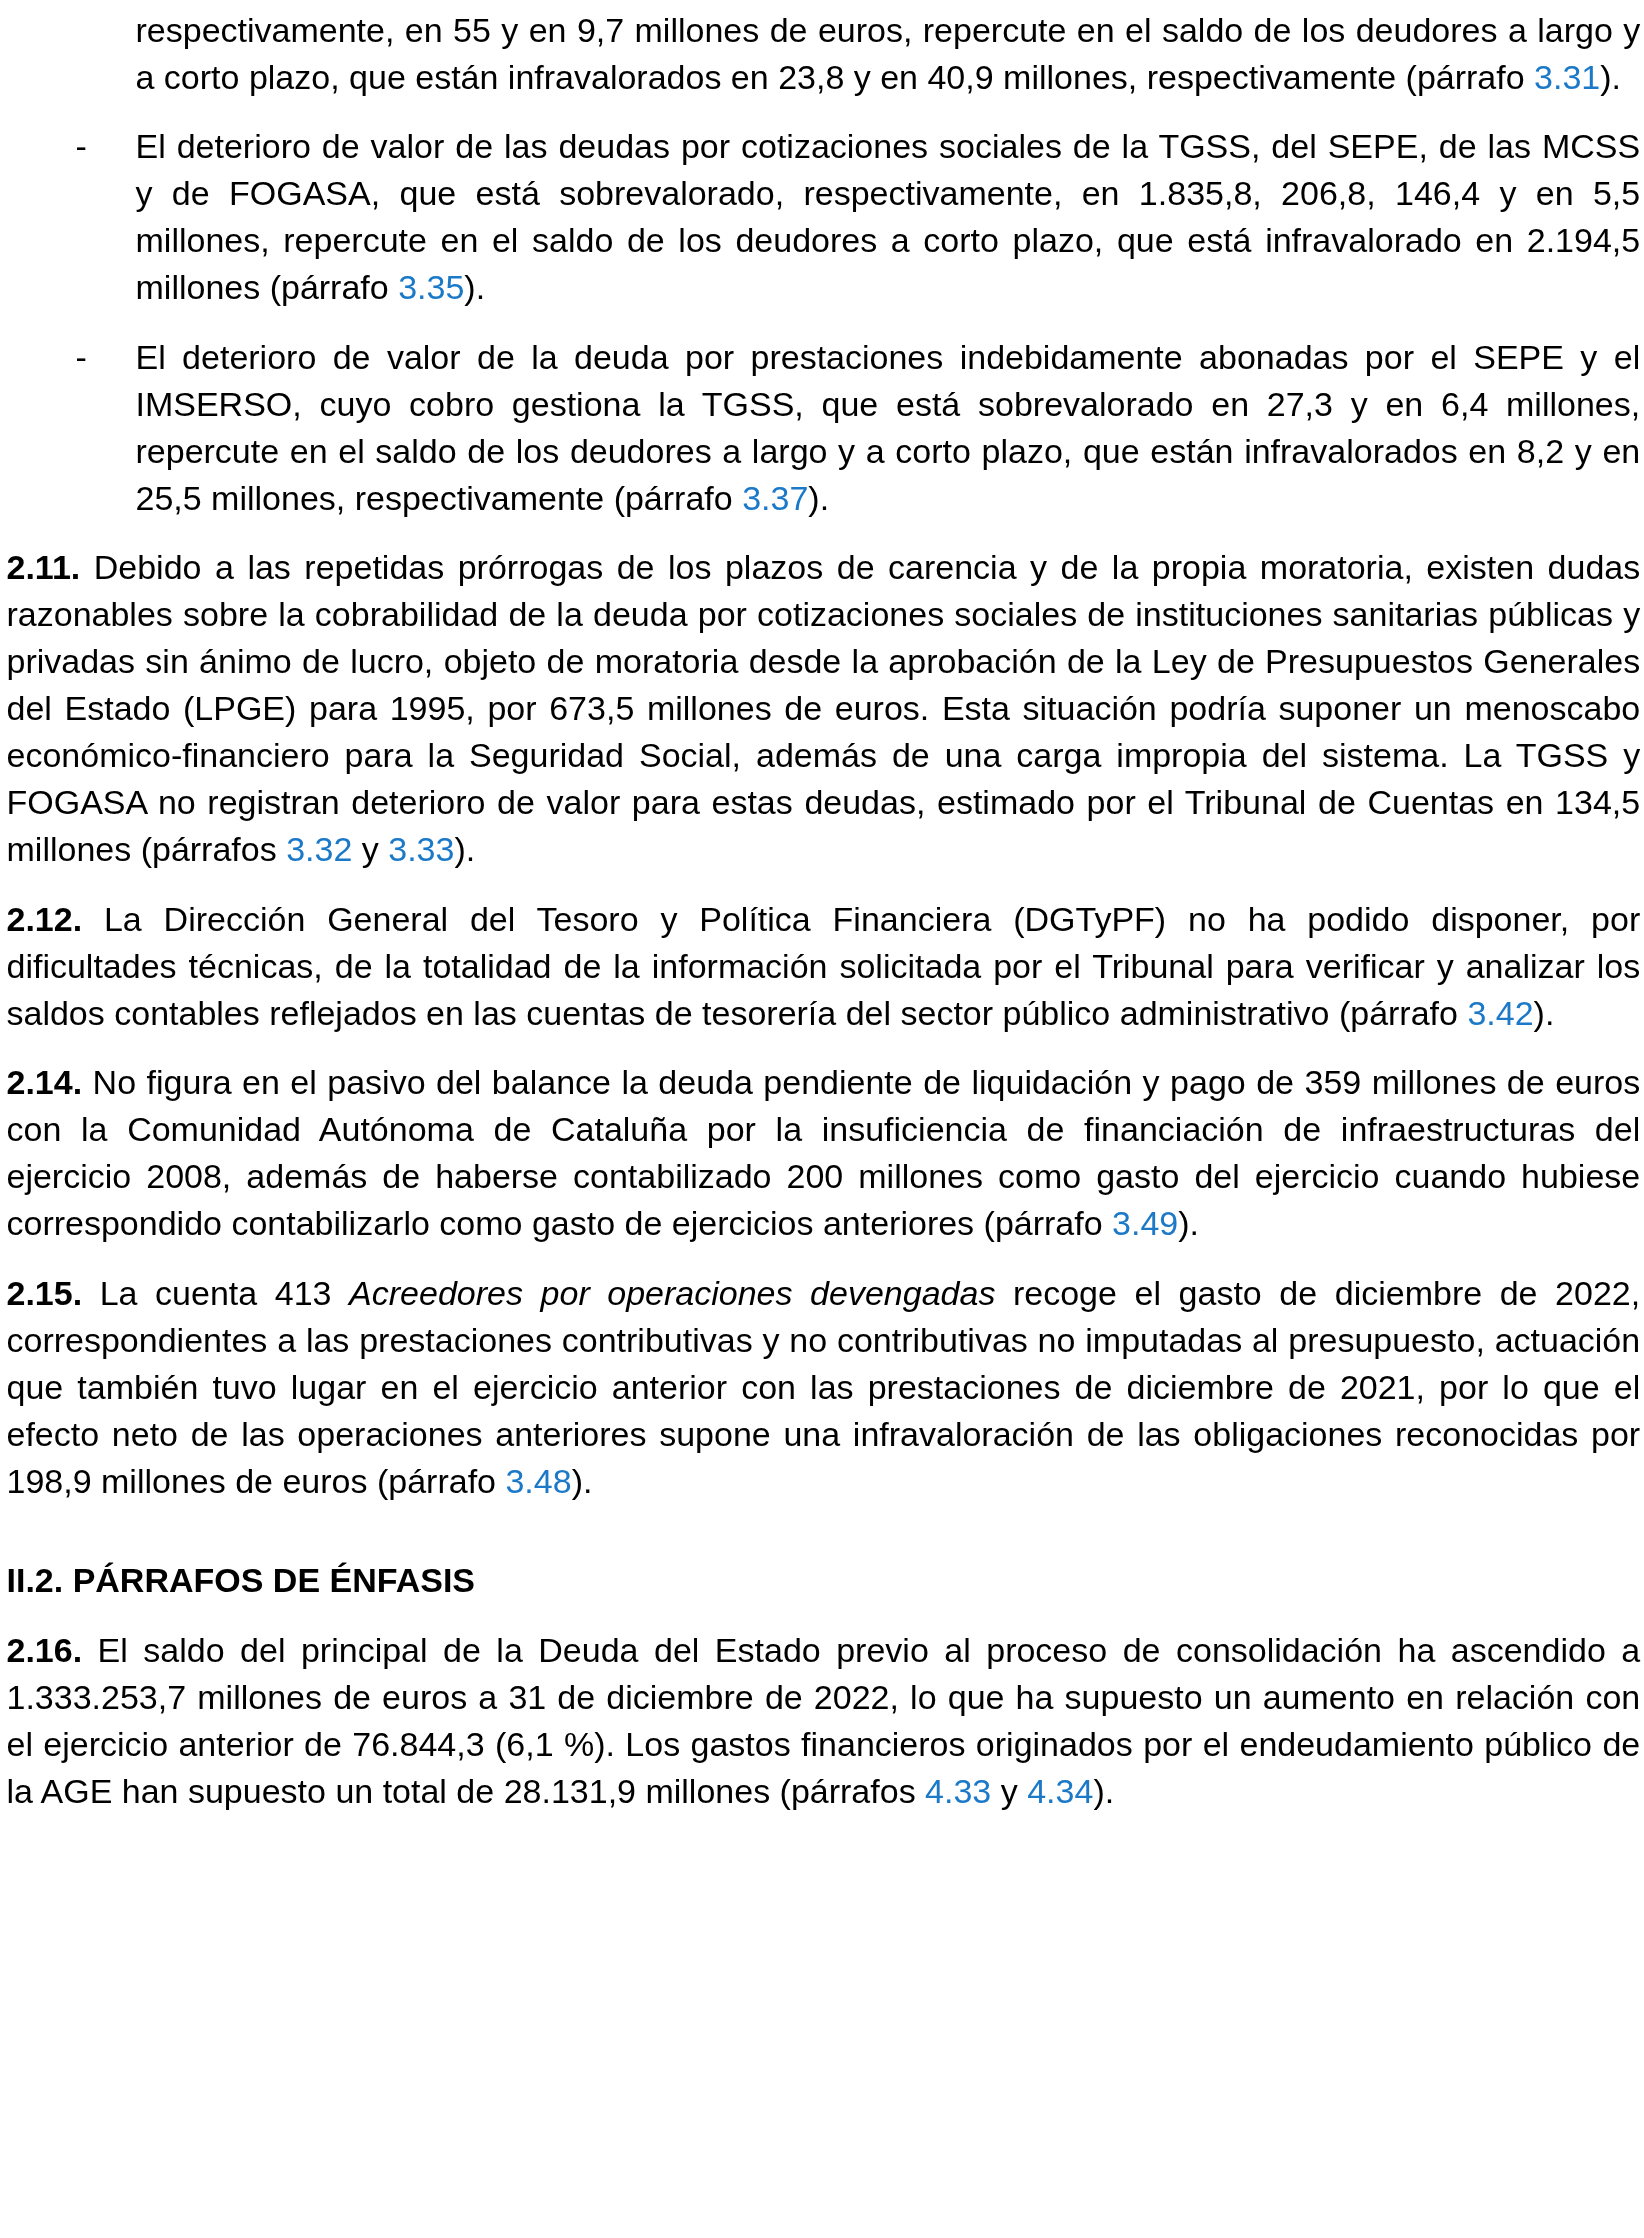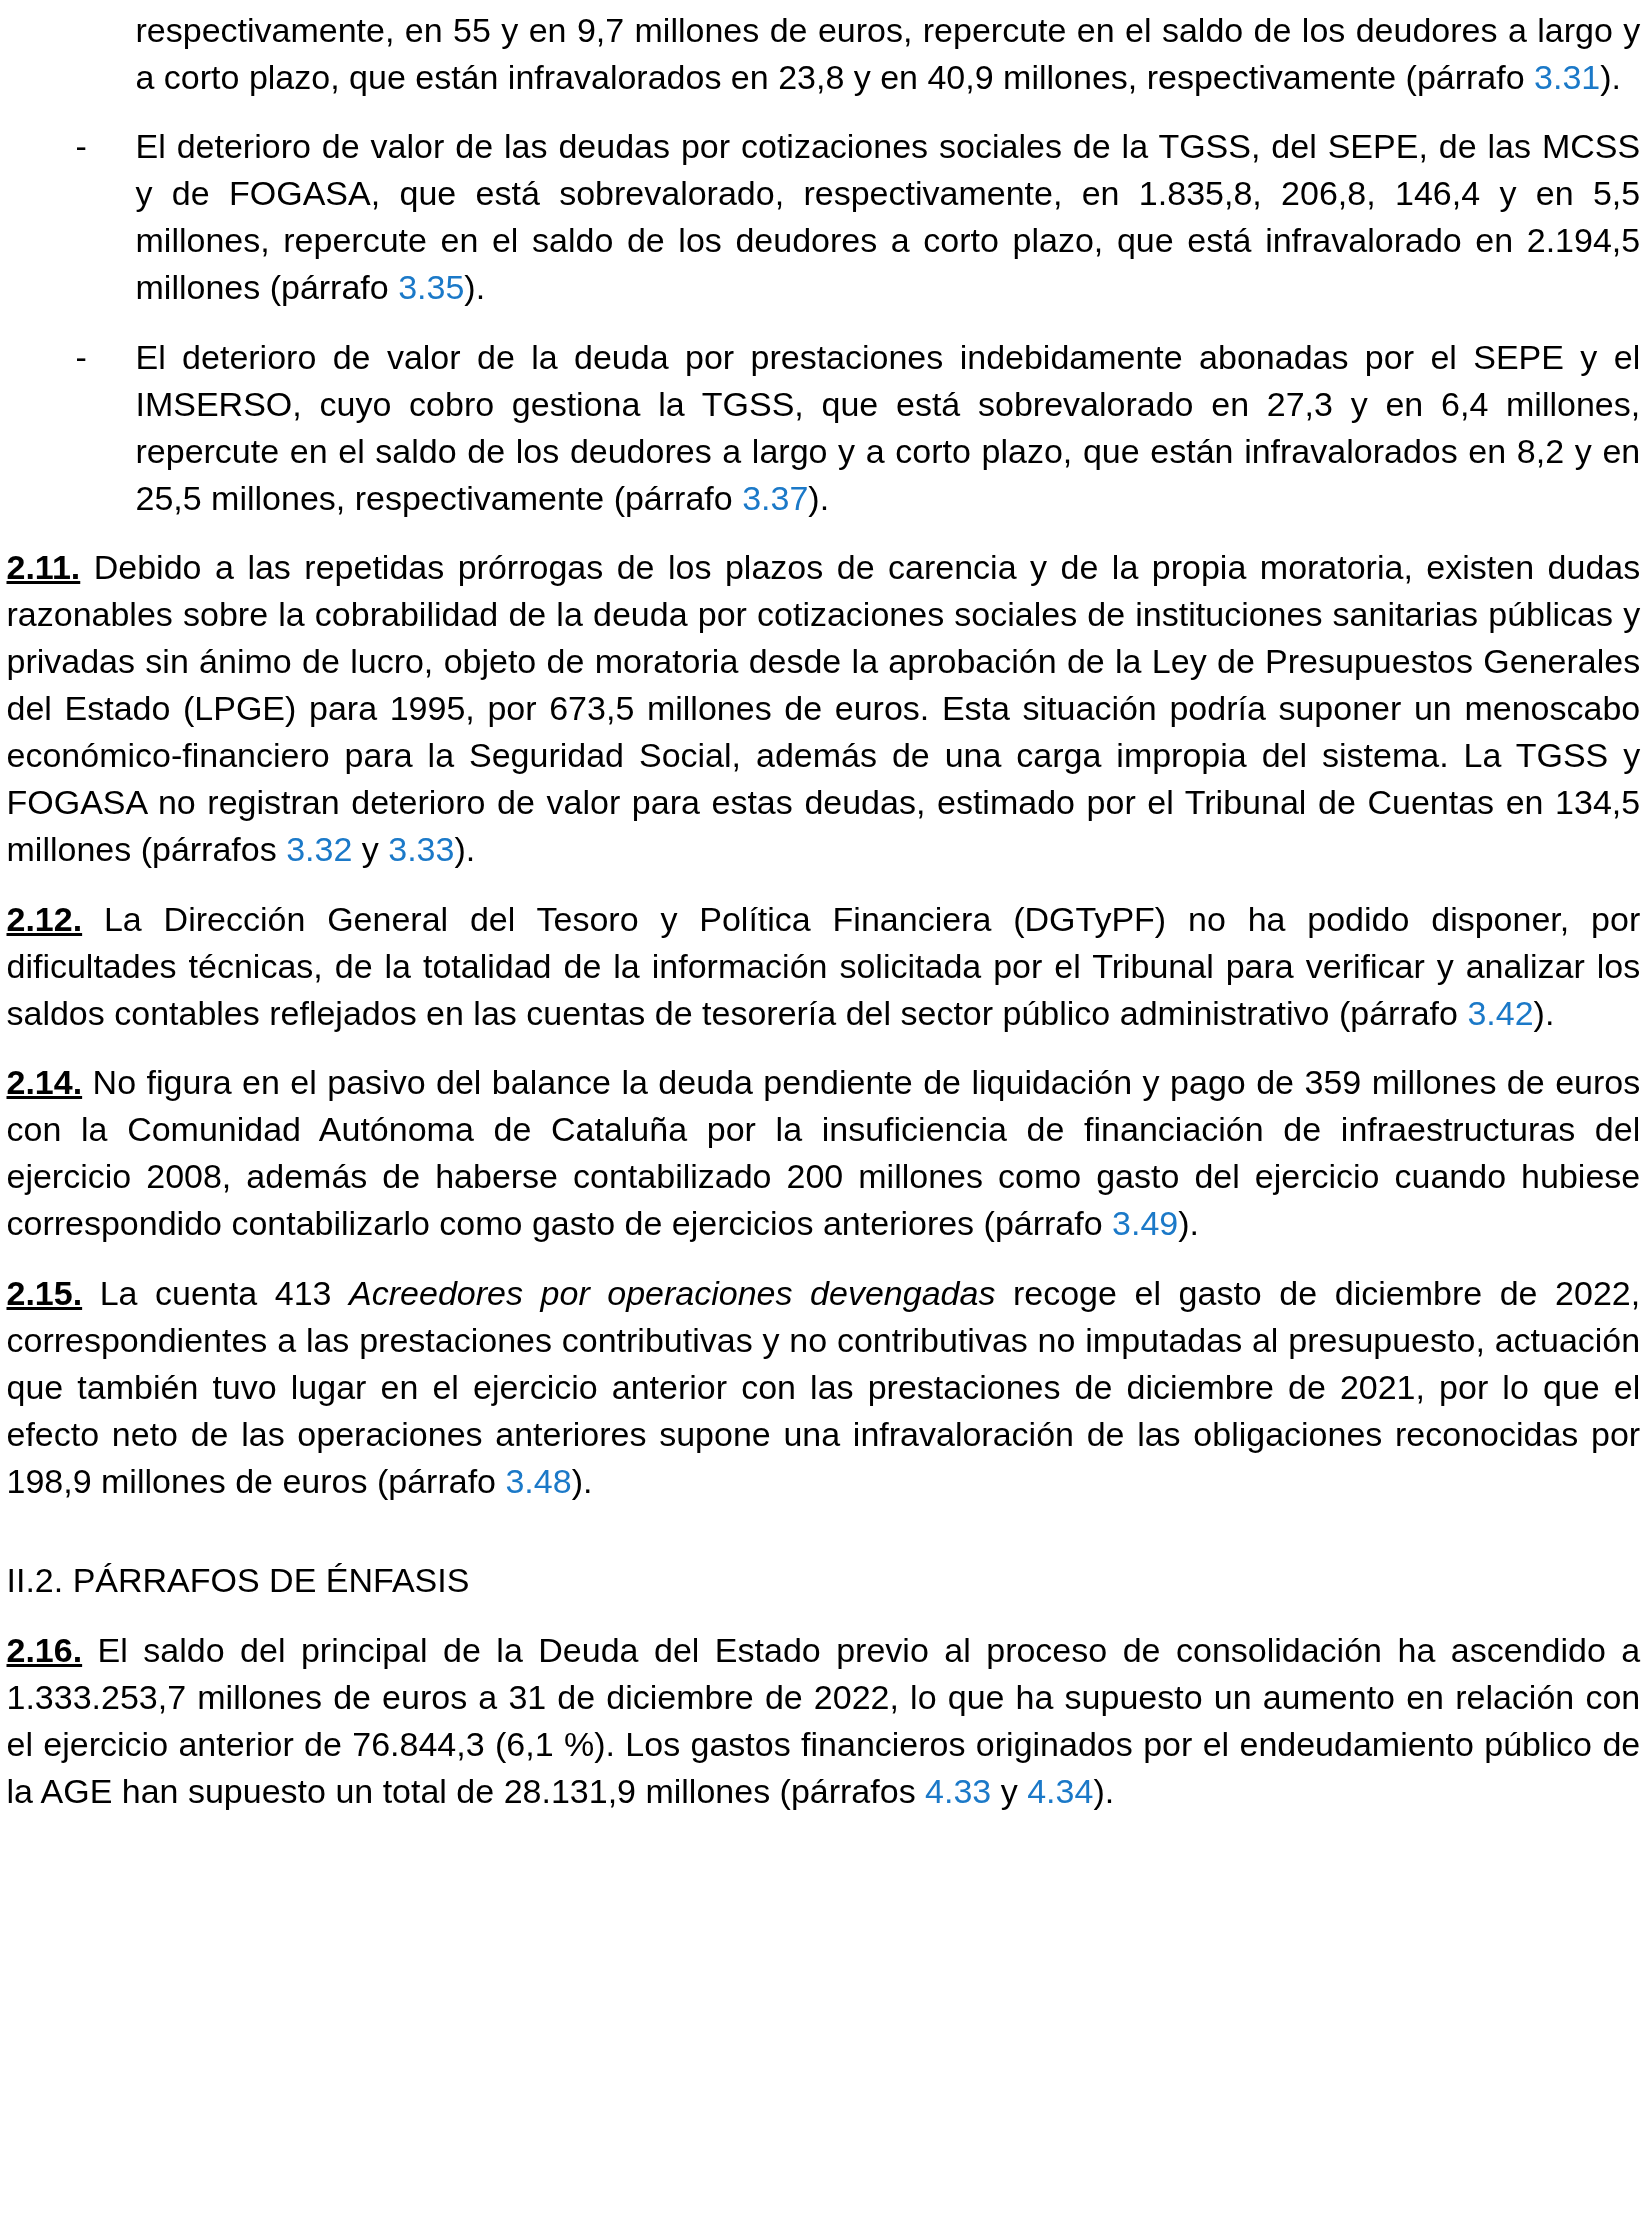--- a/index.html
+++ b/index.html
@@ -34,25 +34,25 @@
     text-align: justify;
   }
   .list-item .bullet {
     position: absolute;
     left: 69px;
     top: 0;
   }
   .heading {
     font-size: 34px;
     line-height: 47px;
-    font-weight: normal;
+    font-weight: bold;
     margin: 52px 0 22.6px 0;
     text-align: left;
   }
-  strong { font-weight: bold; text-decoration: underline; }
+  strong { font-weight: bold; }
   em { font-style: italic; margin-top: 44px; }
   a.ref-link {
     color: var(--link-color, #1b79c8);
     text-decoration: none;
     cursor: pointer;
   }
 </style>
 </head>
 <body style="background: rgb(255, 255, 255); color: rgb(0, 0, 0);">
 

